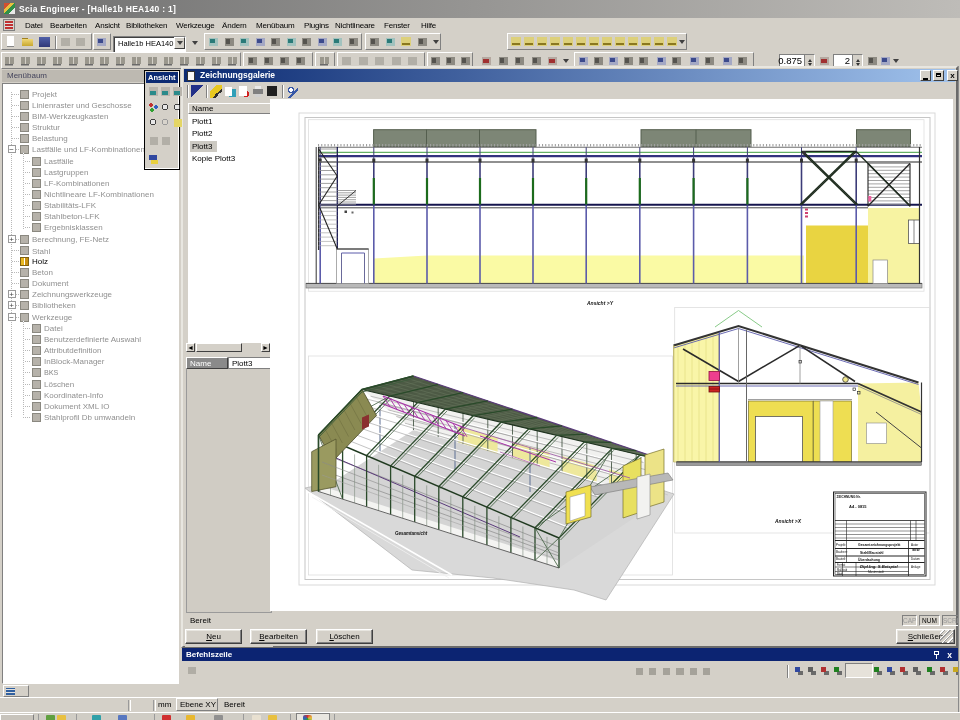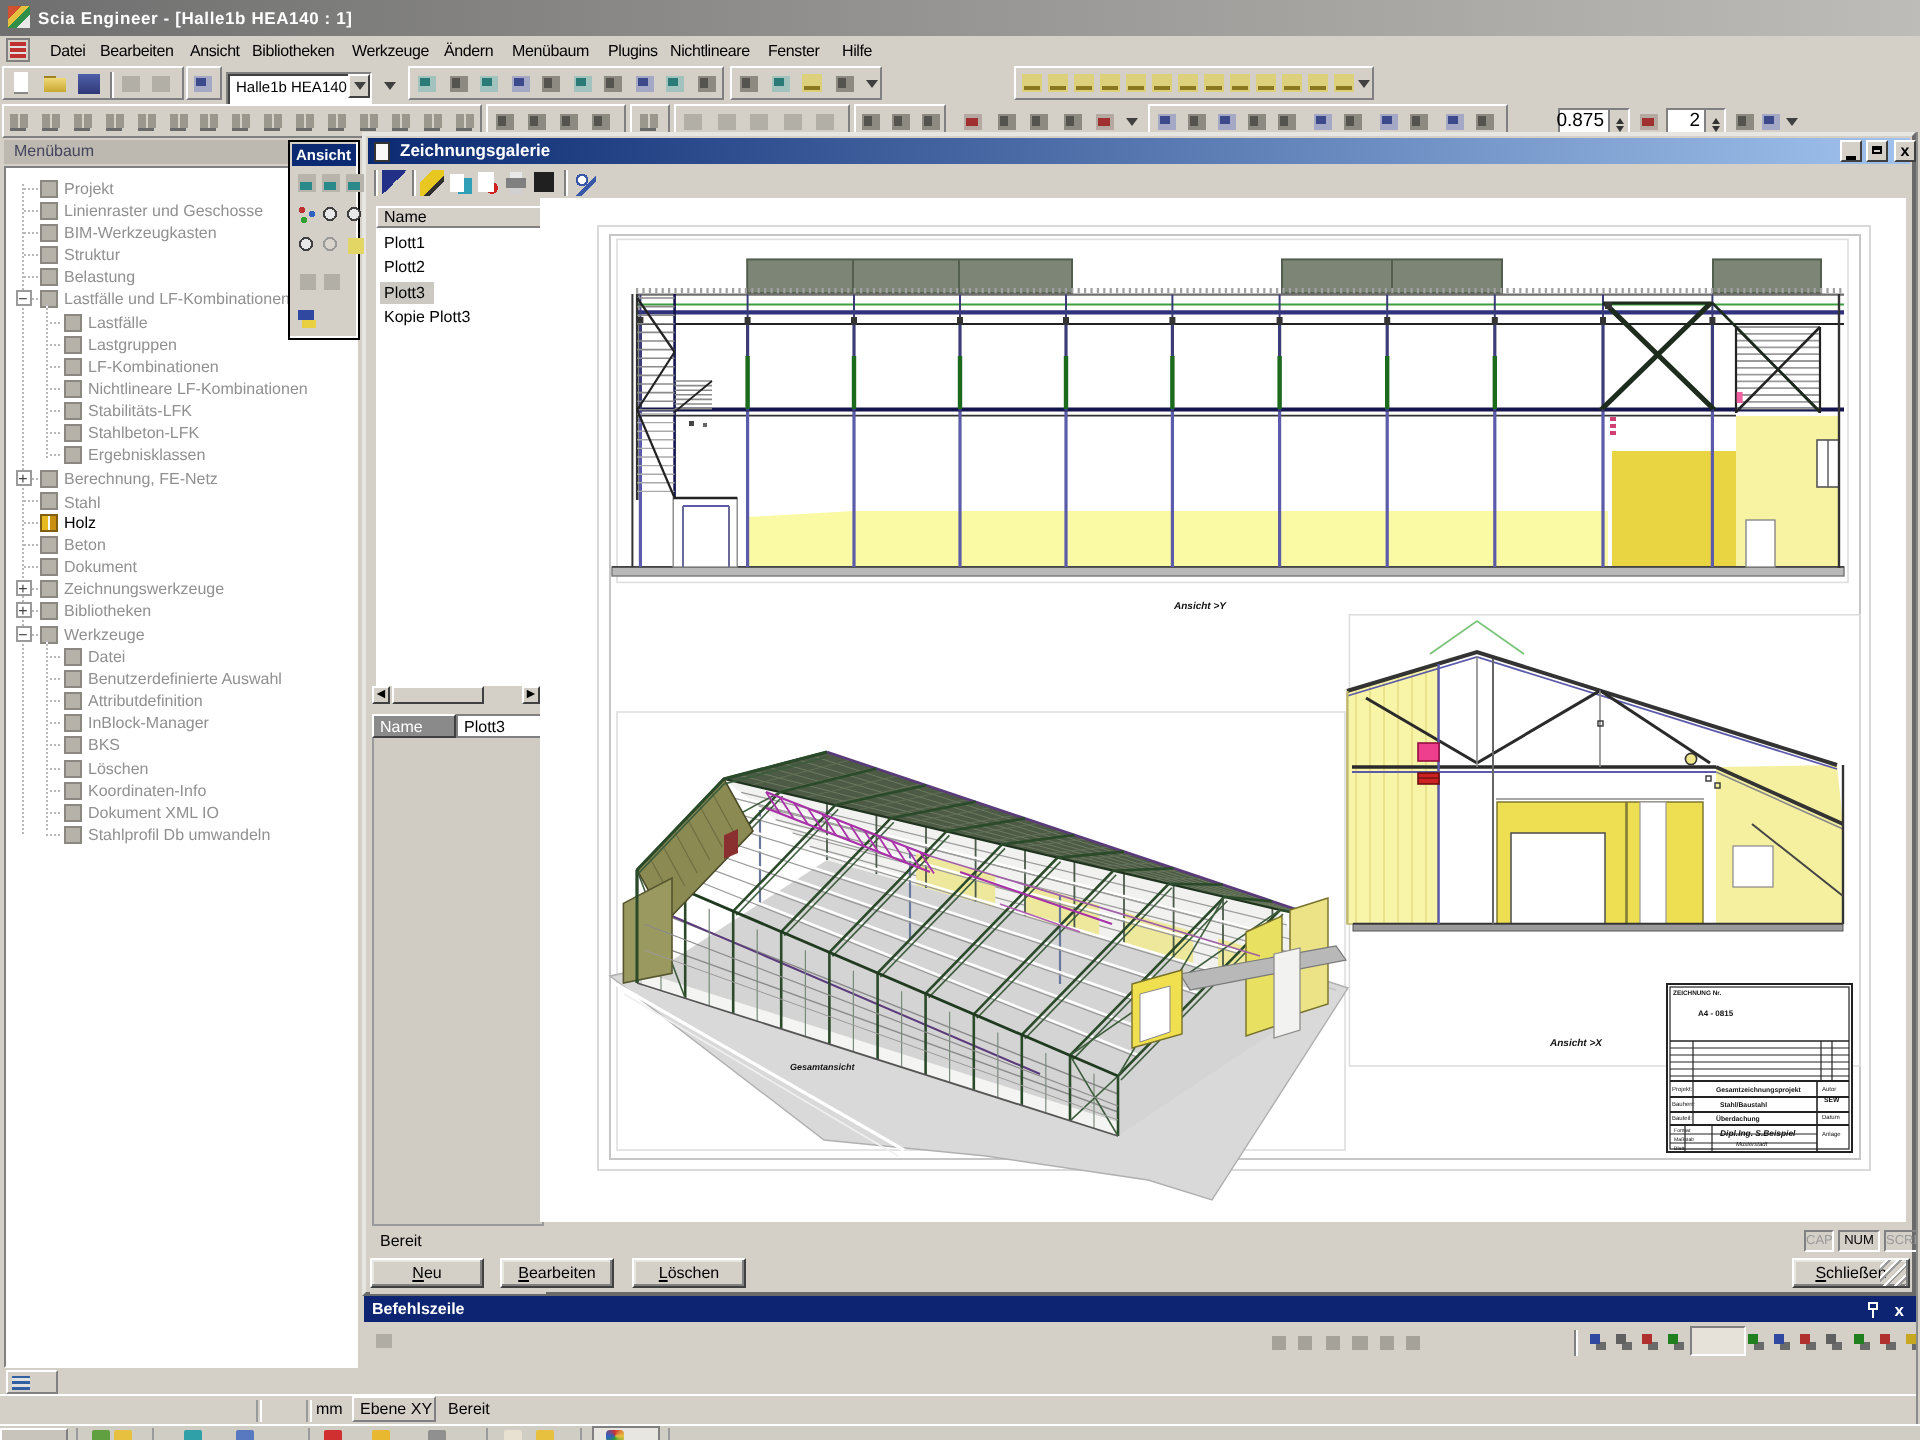--- a/index.html
+++ b/index.html
@@ -279,21 +279,21 @@
  <span class="tic" style="left:28.5px;top:250.9px;background:#b6b2aa;border:1px solid #8a8880;"></span>
  <div class="ti" style="left:41px;top:249.9px;color:#909090;">Benutzerdefinierte Auswahl</div>
  <div style="position:absolute;left:20px;top:266.1px;width:8px;height:1px;background:repeating-linear-gradient(90deg,#b8b8b8 0 1px,#fff 1px 2px);"></div>
  <span class="tic" style="left:28.5px;top:262.1px;background:#b6b2aa;border:1px solid #8a8880;"></span>
  <div class="ti" style="left:41px;top:261.1px;color:#909090;">Attributdefinition</div>
  <div style="position:absolute;left:20px;top:277.2px;width:8px;height:1px;background:repeating-linear-gradient(90deg,#b8b8b8 0 1px,#fff 1px 2px);"></div>
  <span class="tic" style="left:28.5px;top:273.2px;background:#b6b2aa;border:1px solid #8a8880;"></span>
  <div class="ti" style="left:41px;top:272.2px;color:#909090;">InBlock-Manager</div>
  <div style="position:absolute;left:20px;top:288.4px;width:8px;height:1px;background:repeating-linear-gradient(90deg,#b8b8b8 0 1px,#fff 1px 2px);"></div>
  <span class="tic" style="left:28.5px;top:284.4px;background:#b6b2aa;border:1px solid #8a8880;"></span>
- <div class="ti" style="left:41px;top:283.4px;color:#909090;">BKS</div>
+ <div class="ti" style="left:41px;top:283.4px;color:#909090;font-family:Liberation Mono, monospace;">BKS</div>
  <div style="position:absolute;left:20px;top:299.5px;width:8px;height:1px;background:repeating-linear-gradient(90deg,#b8b8b8 0 1px,#fff 1px 2px);"></div>
  <span class="tic" style="left:28.5px;top:295.5px;background:#b6b2aa;border:1px solid #8a8880;"></span>
  <div class="ti" style="left:41px;top:294.5px;color:#909090;">Löschen</div>
  <div style="position:absolute;left:20px;top:310.7px;width:8px;height:1px;background:repeating-linear-gradient(90deg,#b8b8b8 0 1px,#fff 1px 2px);"></div>
  <span class="tic" style="left:28.5px;top:306.7px;background:#b6b2aa;border:1px solid #8a8880;"></span>
  <div class="ti" style="left:41px;top:305.7px;color:#909090;">Koordinaten-Info</div>
  <div style="position:absolute;left:20px;top:321.8px;width:8px;height:1px;background:repeating-linear-gradient(90deg,#b8b8b8 0 1px,#fff 1px 2px);"></div>
  <span class="tic" style="left:28.5px;top:317.8px;background:#b6b2aa;border:1px solid #8a8880;"></span>
  <div class="ti" style="left:41px;top:316.8px;color:#909090;">Dokument XML IO</div>
  <div style="position:absolute;left:20px;top:333.0px;width:8px;height:1px;background:repeating-linear-gradient(90deg,#b8b8b8 0 1px,#fff 1px 2px);"></div>

